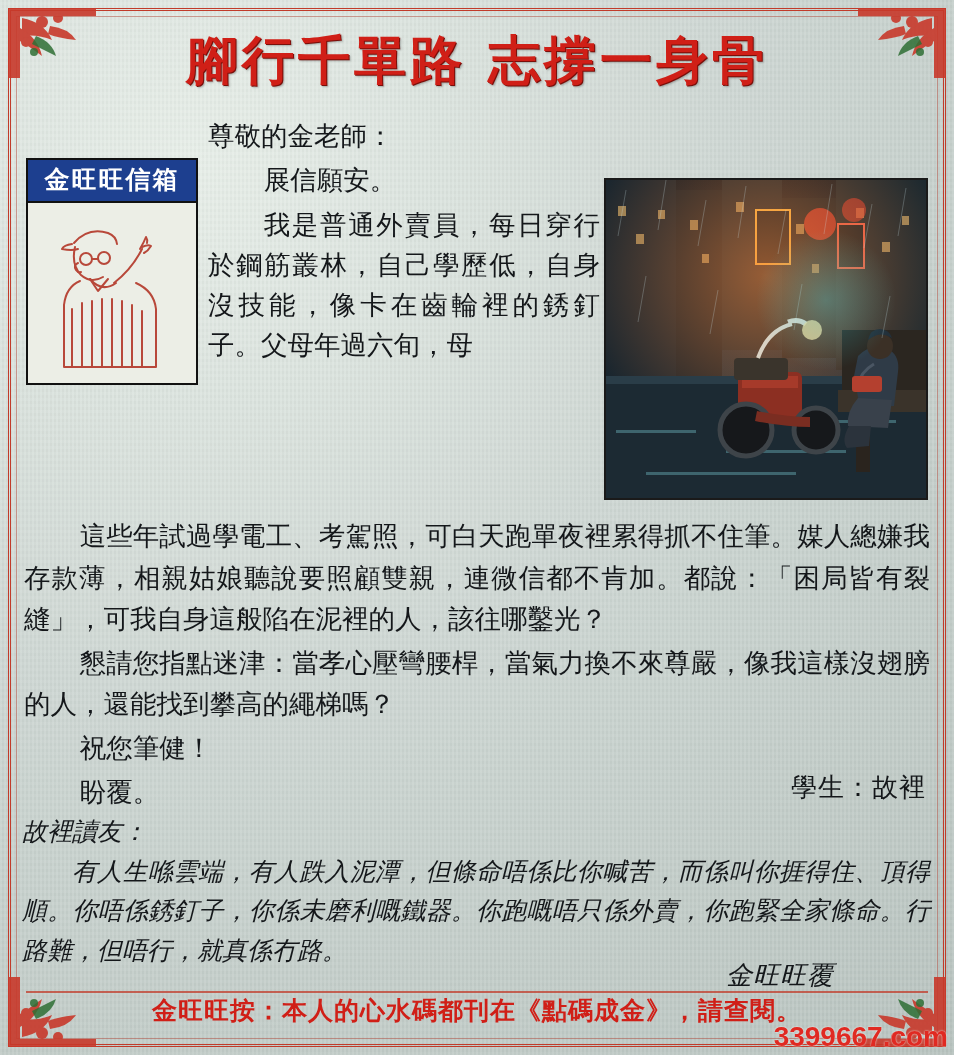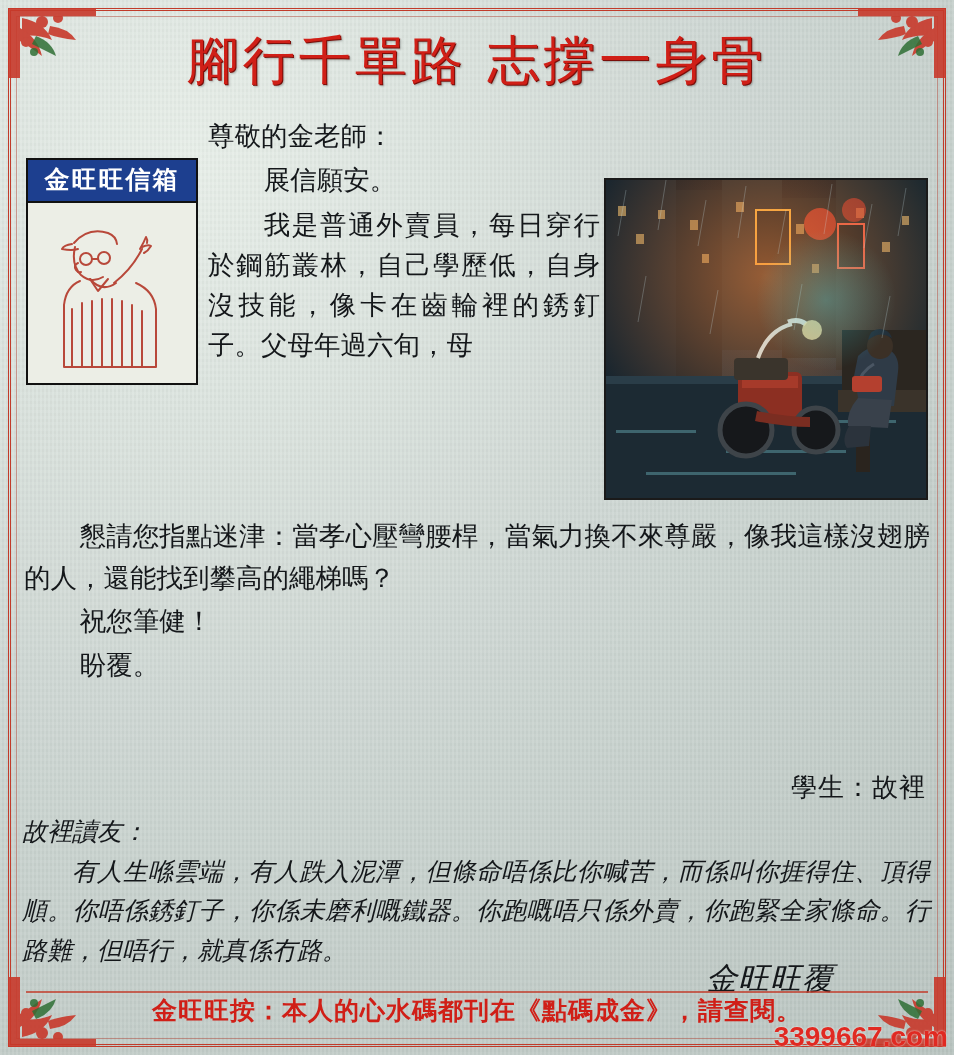--- a/index.html
+++ b/index.html
@@ -44,21 +44,21 @@
   .c-tr{right:6px;top:6px;transform:scaleX(-1);}
   .c-bl{left:6px;bottom:6px;transform:scaleY(-1);}
   .c-br{right:6px;bottom:6px;transform:scale(-1,-1);}
 
   
   .title{
     position:absolute;left:0;right:0;top:26px;
     text-align:center;
     font-family:"DejaVu Serif", serif;
     font-size:52px;
-    font-weight:normal;
+    font-weight:bold;
     color:#d01f17;
     letter-spacing:4px;
     text-shadow:1px 1px 0 #7a0f0a, 2px 2px 2px rgba(0,0,0,.25);
   }
 
   
   .colbox{
     position:absolute;left:26px;top:110px;width:172px;
   }
   .colbox .cap{
@@ -123,21 +123,21 @@
     position:absolute;left:22px;top:812px;width:908px;
     font-family:"DejaVu Serif", serif;
     font-style:italic;
     font-size:25px;line-height:1.58;color:#14171a;
     text-align:justify;
   }
   .reply p{margin:0;}
   .reply .r-indent{text-indent:2em;}
   .reply-sign{
     position:absolute;right:120px;top:958px;
-    font-style:italic;font-size:31px;color:#14171a;letter-spacing:1px;margin-left:40px;
+    font-style:italic;font-size:26px;color:#14171a;letter-spacing:1px;margin-left:40px;
   }
 
   
   .footnote{
     position:absolute;left:0;right:0;bottom:28px;
     text-align:center;
     color:#d01f17;
     font-size:25px;
     font-weight:bold;
     letter-spacing:1px;
@@ -357,20 +357,21 @@
   </div>
 
   <div class="letter">
     <p>尊敬的金老師：</p>
     <p class="indent2">展信願安。</p>
     <p class="indent2">我是普通外賣員，每日穿行於鋼筋叢林，自己學歷低，自身沒技能，像卡在齒輪裡的銹釘子。父母年過六旬，母</p>
   </div>
 
 
   <div class="letter-full">
+    <p class="indent2">這些年試過學電工、考駕照，可白天跑單夜裡累得抓不住筆。媒人總嫌我存款薄，相親姑娘聽說要照顧雙親，連微信都不肯加。都說：「困局皆有裂縫」，可我自身這般陷在泥裡的人，該往哪鑿光？</p>
     <p class="indent2">懇請您指點迷津：當孝心壓彎腰桿，當氣力換不來尊嚴，像我這樣沒翅膀的人，還能找到攀高的繩梯嗎？</p>
     <p class="indent2">祝您筆健！</p>
     <p class="indent2">盼覆。</p>
   </div>
 
   <div class="signature">學生：故裡</div>
 
   <div class="reply">
     <p>故裡讀友：</p>
     <p class="r-indent">有人生喺雲端，有人跌入泥潭，但條命唔係比你喊苦，而係叫你捱得住、頂得順。你唔係銹釘子，你係未磨利嘅鐵器。你跑嘅唔只係外賣，你跑緊全家條命。行路難，但唔行，就真係冇路。</p>

